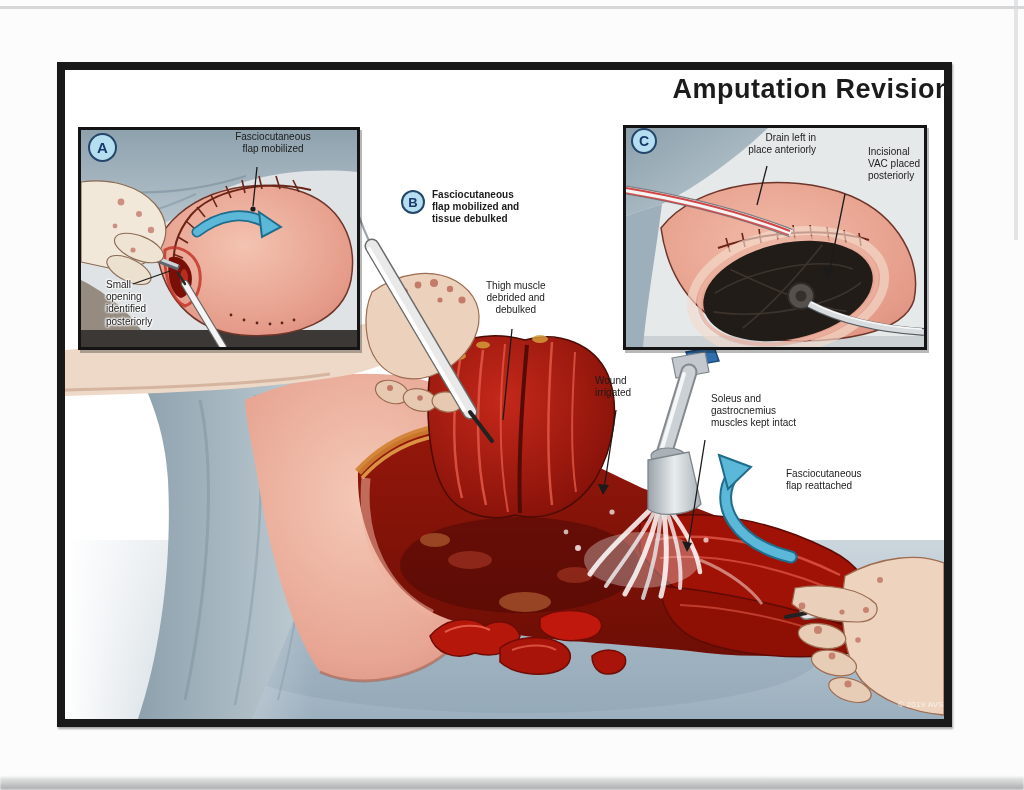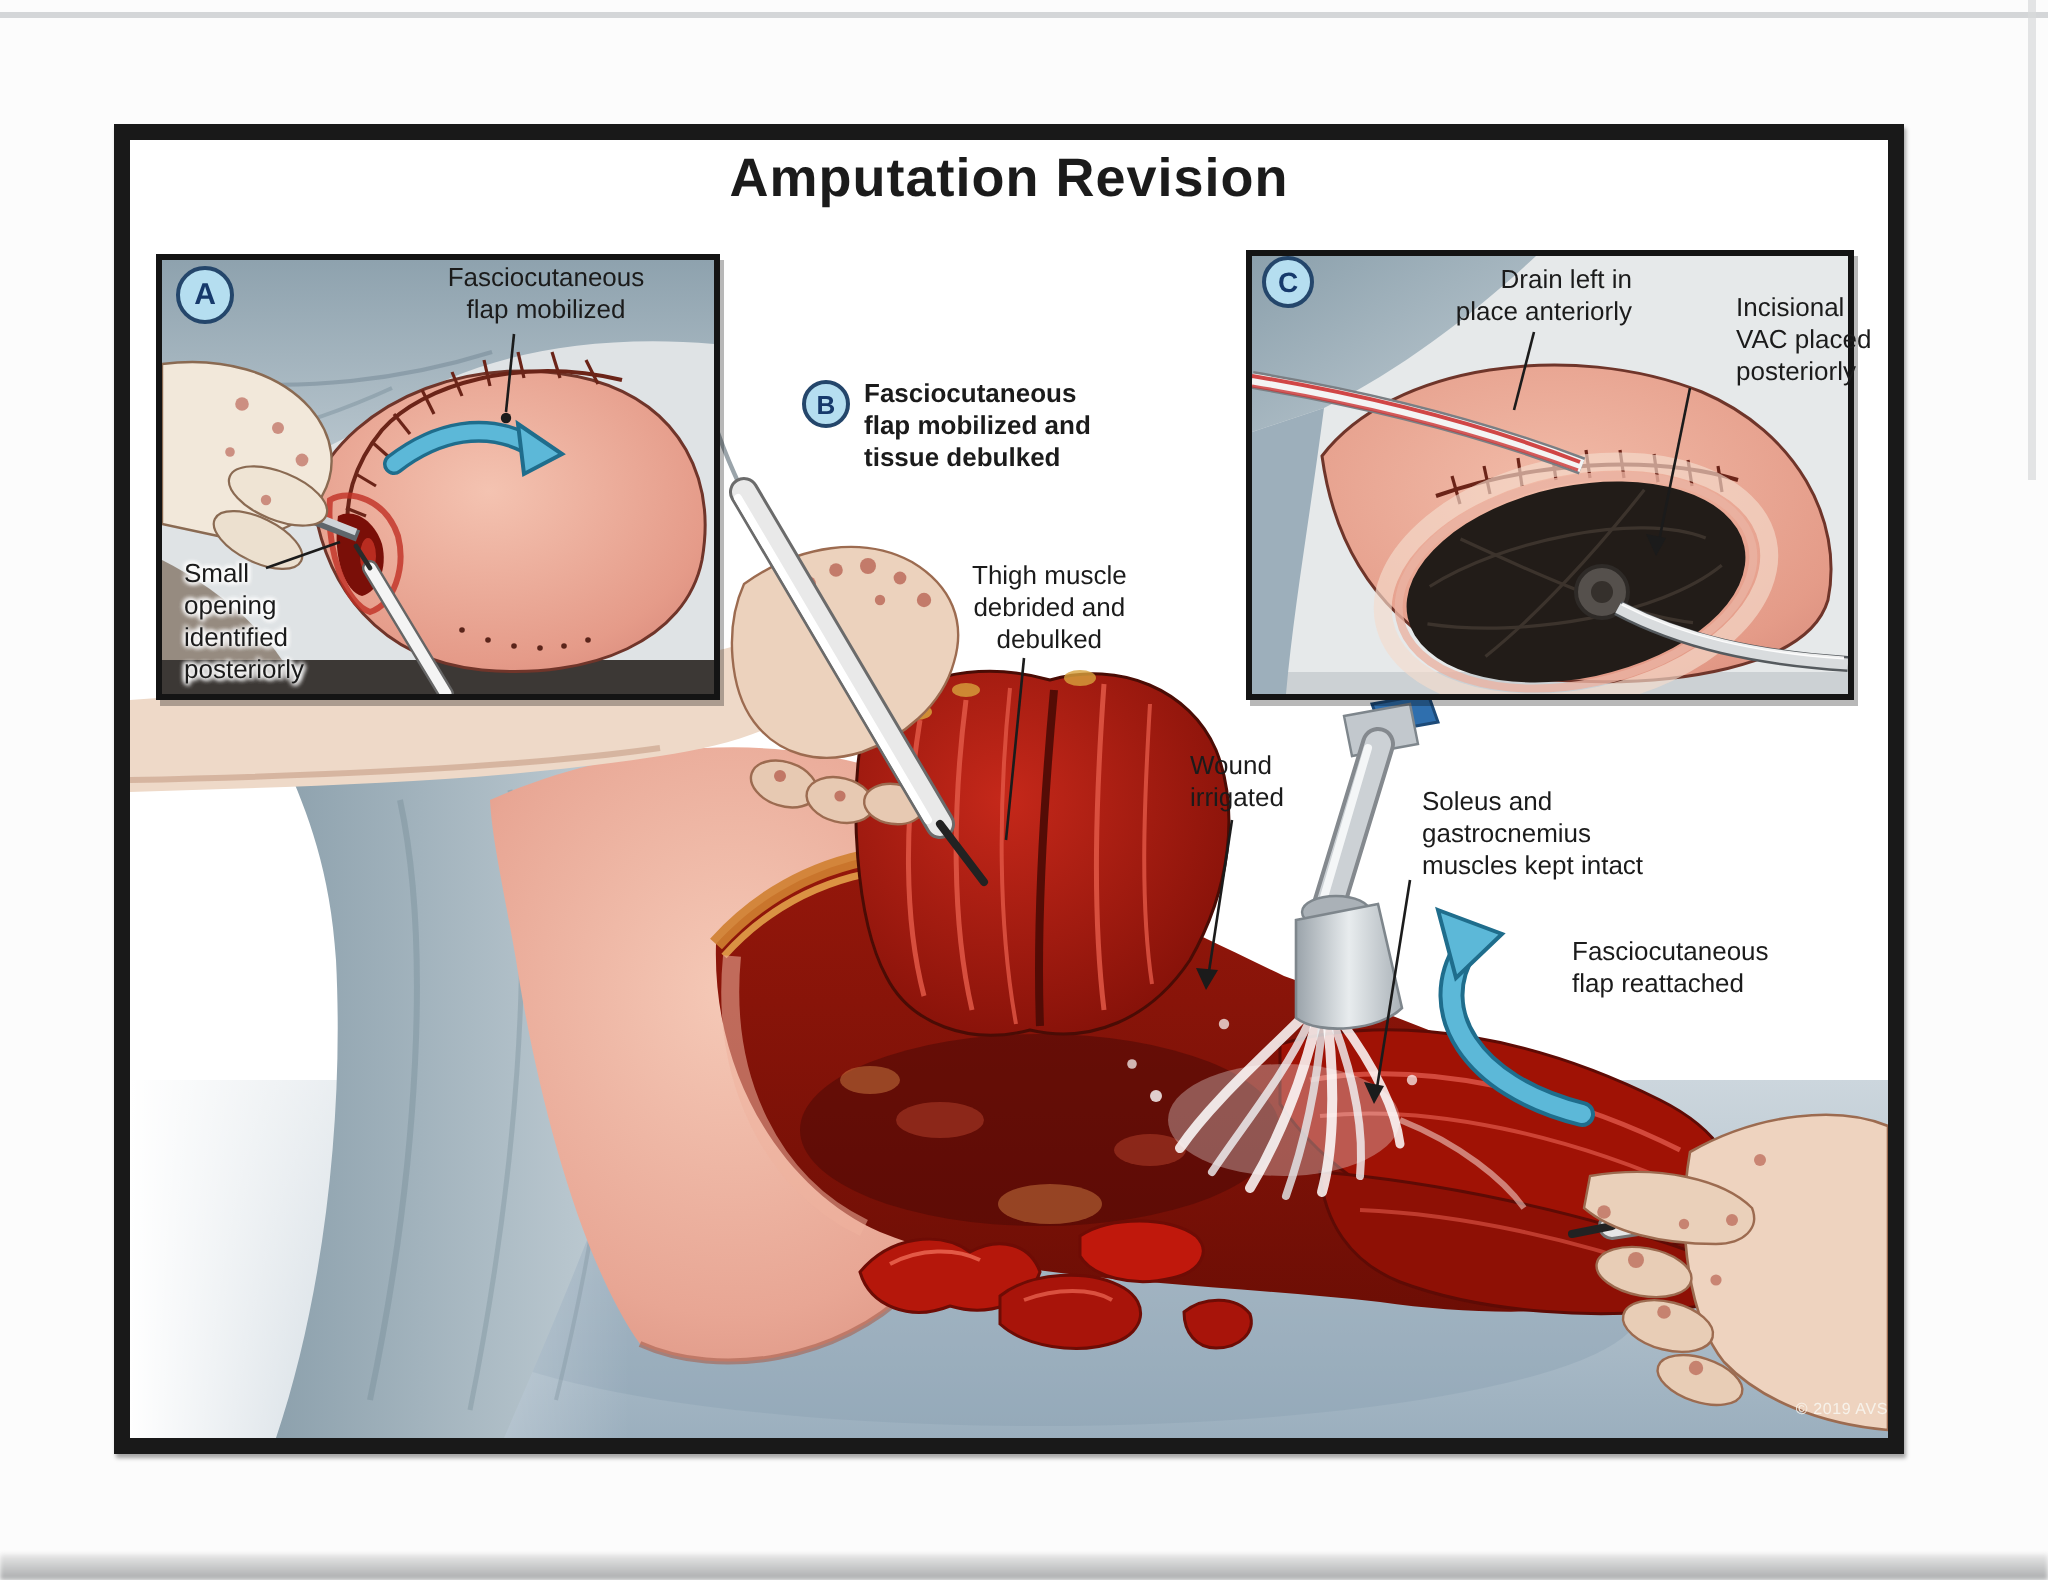--- a/index.html
+++ b/index.html
@@ -5,32 +5,32 @@
   html,body{margin:0;padding:0;}
   body{width:1024px;height:790px;position:relative;background:#fcfcfc;
        font-family:"Liberation Sans",sans-serif;overflow:hidden;}
   .scan-top{position:absolute;left:0;top:6px;width:100%;height:3px;background:#c9ccce;opacity:.8;}
   .scan-bottom{position:absolute;left:0;top:777px;width:100%;height:13px;
        background:linear-gradient(#e9e9e9,#a9abac);filter:blur(1px);}
   .scan-right{position:absolute;right:6px;top:0;width:4px;height:240px;background:#d8dadb;opacity:.7;}
   .frame{position:absolute;left:57px;top:62px;width:879px;height:649px;
        border:8px solid #191919;background:#ffffff;box-shadow:1px 2px 2px rgba(0,0,0,.35);}
   .art{position:absolute;left:65px;top:70px;width:879px;height:649px;z-index:10;}
-  .title{position:absolute;left:57px;top:74px;width:895px;text-align:center;
+  .title{position:absolute;left:57px;top:74px;width:895px;text-align:right;
        font-size:27px;font-weight:bold;color:#1b1b1b;letter-spacing:.5px;z-index:40;}
   .panel{position:absolute;border:3px solid #141414;background:#e2e5e7;z-index:30;
        box-shadow:2px 3px 0 rgba(0,0,0,.28);}
   #panel-a{left:78px;top:127px;width:276px;height:217px;}
   #panel-c{left:623px;top:125px;width:298px;height:219px;}
   .panel svg{display:block;}
-  .note{position:absolute;white-space:pre-line;font-size:13px;line-height:1.22;
+  .note{position:absolute;white-space:pre-line;font-size:10px;line-height:1.22;
        color:#1b1b1b;z-index:60;}
   .bold{font-weight:bold;}
   .halo{text-shadow:0 0 2px #fff,0 0 2px #fff,0 0 3px #fff,0 0 3px #fff,
-        1px 1px 2px #fff,-1px -1px 2px #fff;}
+        1px 1px 2px #fff,-1px -1px 2px #fff;margin-left:14px;}
   .ltr{position:absolute;z-index:70;border-radius:50%;background:#b5def0;
        border:2px solid #24466b;color:#16396b;font-weight:bold;display:flex;
        align-items:center;justify-content:center;box-sizing:border-box;}
   #circle-a{left:88px;top:133px;width:29px;height:29px;font-size:15px;}
   #circle-b{left:401px;top:190px;width:24px;height:24px;font-size:13px;}
   #circle-c{left:631px;top:128px;width:26px;height:26px;font-size:14px;}
   #leaders{position:absolute;left:0;top:0;width:1024px;height:790px;z-index:55;pointer-events:none;}
   #copyright{position:absolute;left:888px;top:700px;width:56px;font-size:8px;font-weight:normal;
        color:#f7f2ea;text-align:right;z-index:65;letter-spacing:.3px;}
 </style>

